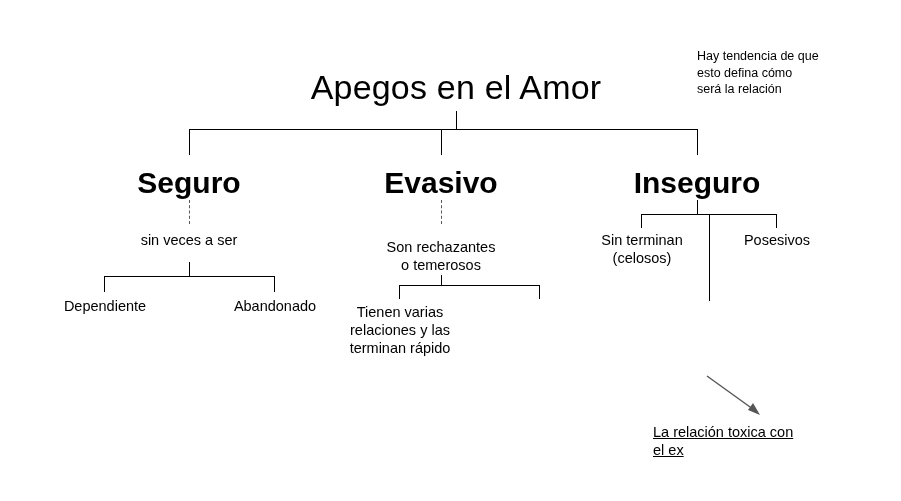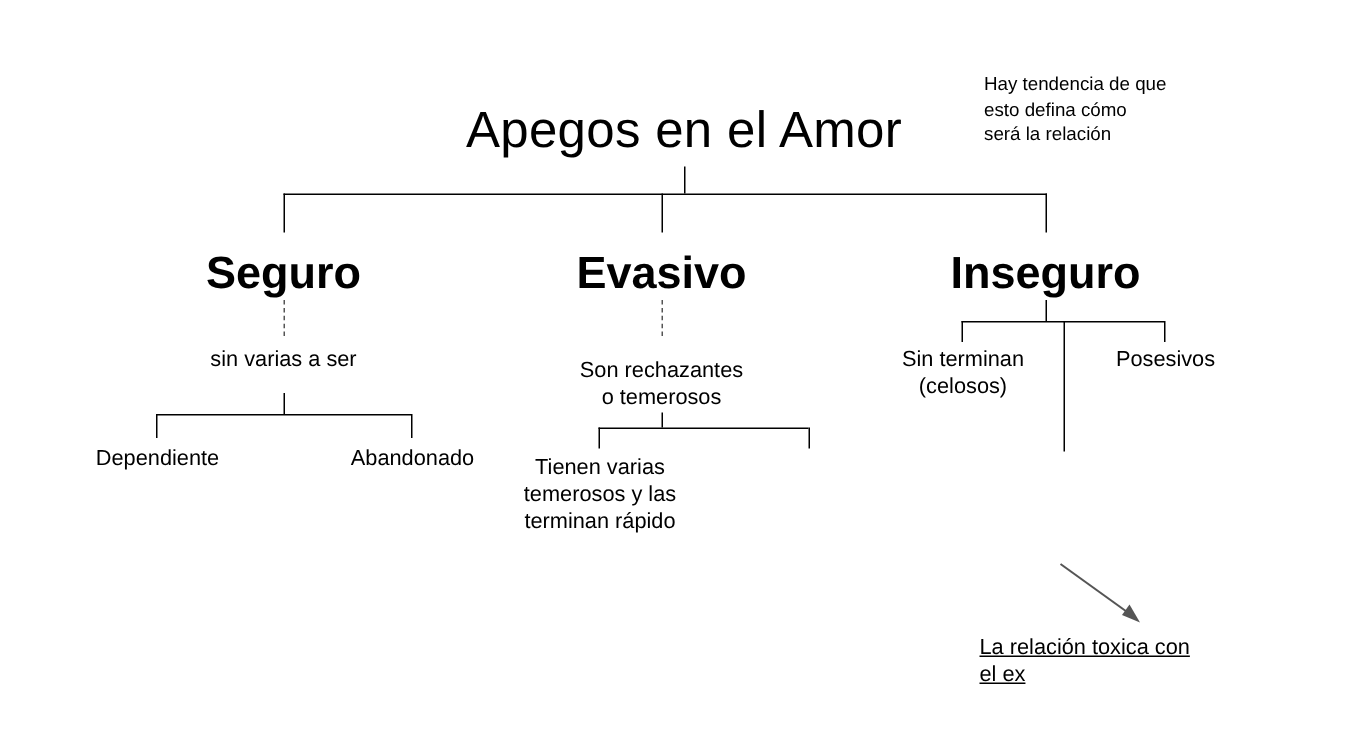--- a/index.html
+++ b/index.html
@@ -66,56 +66,56 @@
     overflow: visible;
   }
 </style>
 </head>
 <body>
 
 <div id="canvas">
 
   <div class="node title" style="left:231px; top:66px; width:450px;">Apegos en el Amor</div>
 
-  <div class="note" style="left:656px; top:48px; width:190px;">Hay tendencia de que
+  <div class="note" style="left:697px; top:48px; width:190px;">Hay tendencia de que
 esto defina cómo
 será la relación</div>
 
   <div class="line vline" style="left:456px; top:111px; height:18px;"></div>
   <div class="line hline" style="left:189px; top:129px; width:509px;"></div>
   <div class="line vline" style="left:189px; top:129px; height:26px;"></div>
   <div class="line vline" style="left:441px; top:129px; height:26px;"></div>
   <div class="line vline" style="left:697px; top:129px; height:26px;"></div>
 
   <div class="node level1" style="left:104px; top:164px; width:170px;">Seguro</div>
   <div class="node level1" style="left:356px; top:164px; width:170px;">Evasivo</div>
   <div class="node level1" style="left:612px; top:164px; width:170px;">Inseguro</div>
 
   <div class="dash-v" style="left:189px; top:200px; height:24px;"></div>
   <div class="dash-v" style="left:441px; top:200px; height:24px;"></div>
 
-  <div class="node level2" style="left:99px; top:231px; width:180px;">sin varias a ser</div>
+  <div class="node level2" style="left:99px; top:231px; width:180px;">sin veces a ser</div>
   <div class="node level2" style="left:356px; top:214px; width:170px;margin-top:24px;">Son rechazantes
 o temerosos</div>
 
   <div class="line vline" style="left:189px; top:262px; height:14px;"></div>
   <div class="line hline" style="left:104px; top:276px; width:170px;"></div>
   <div class="line vline" style="left:104px; top:276px; height:16px;"></div>
   <div class="line vline" style="left:274px; top:276px; height:16px;"></div>
 
   <div class="node level3" style="left:40px; top:297px; width:130px;">Dependiente</div>
   <div class="node level3" style="left:210px; top:297px; width:130px;">Abandonado</div>
 
   <div class="line vline" style="left:441px; top:275px; height:10px;"></div>
   <div class="line hline" style="left:399px; top:285px; width:140px;"></div>
   <div class="line vline" style="left:399px; top:285px; height:14px;"></div>
   <div class="line vline" style="left:539px; top:285px; height:14px;"></div>
 
   <div class="node level3" style="left:333px; top:303px; width:134px;">Tienen varias
-temerosos y las
+relaciones y las
 terminan rápido</div>
 
   <div class="line vline" style="left:697px; top:200px; height:14px;"></div>
   <div class="line hline" style="left:641px; top:214px; width:135px;"></div>
   <div class="line vline" style="left:641px; top:214px; height:14px;"></div>
   <div class="line vline" style="left:776px; top:214px; height:14px;"></div>
   <div class="line vline" style="left:709px; top:214px; height:87px;"></div>
 
   <div class="node level2" style="left:578px; top:231px; width:128px;">Sin terminan
 (celosos)</div>

